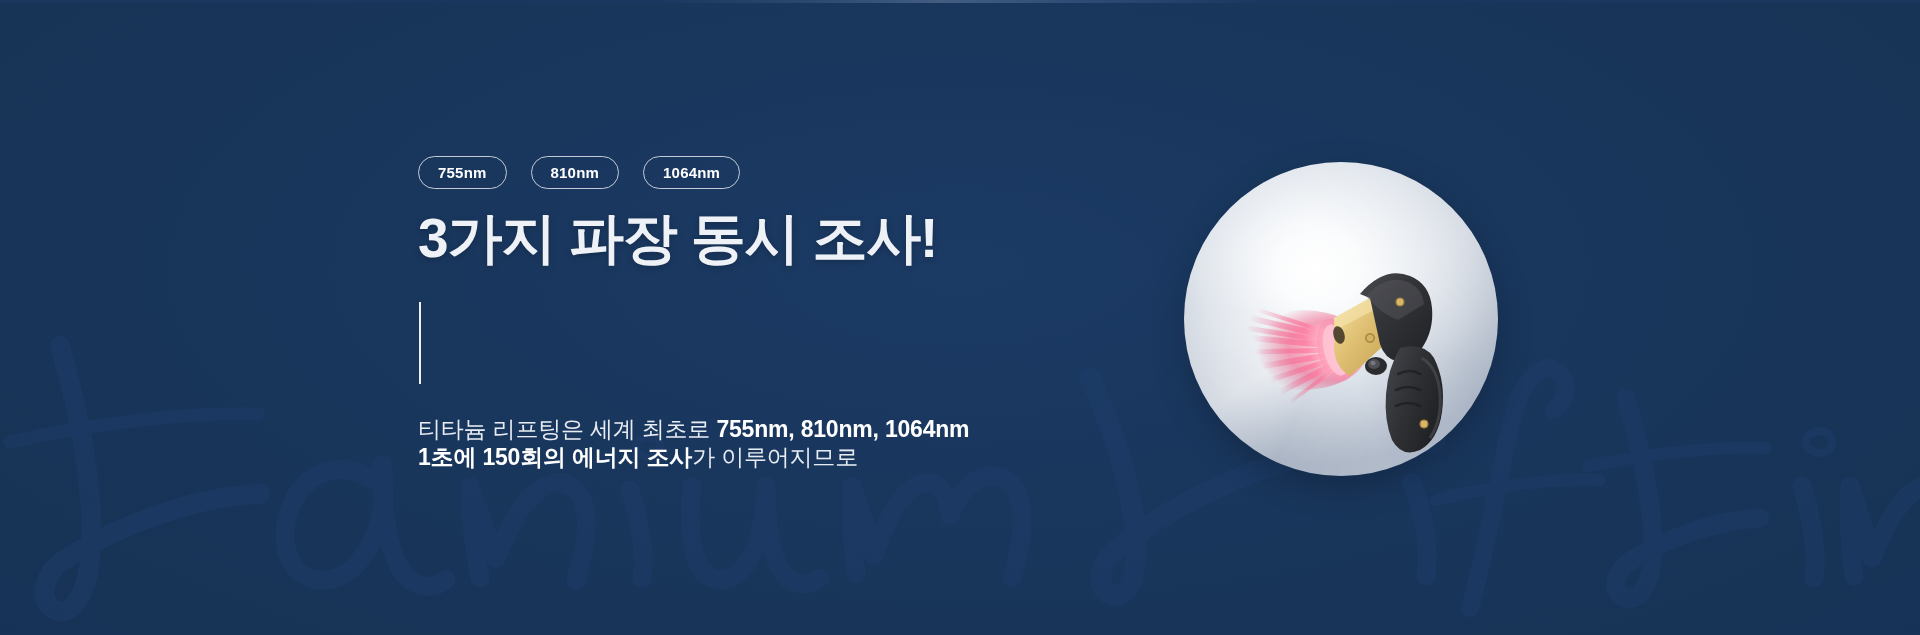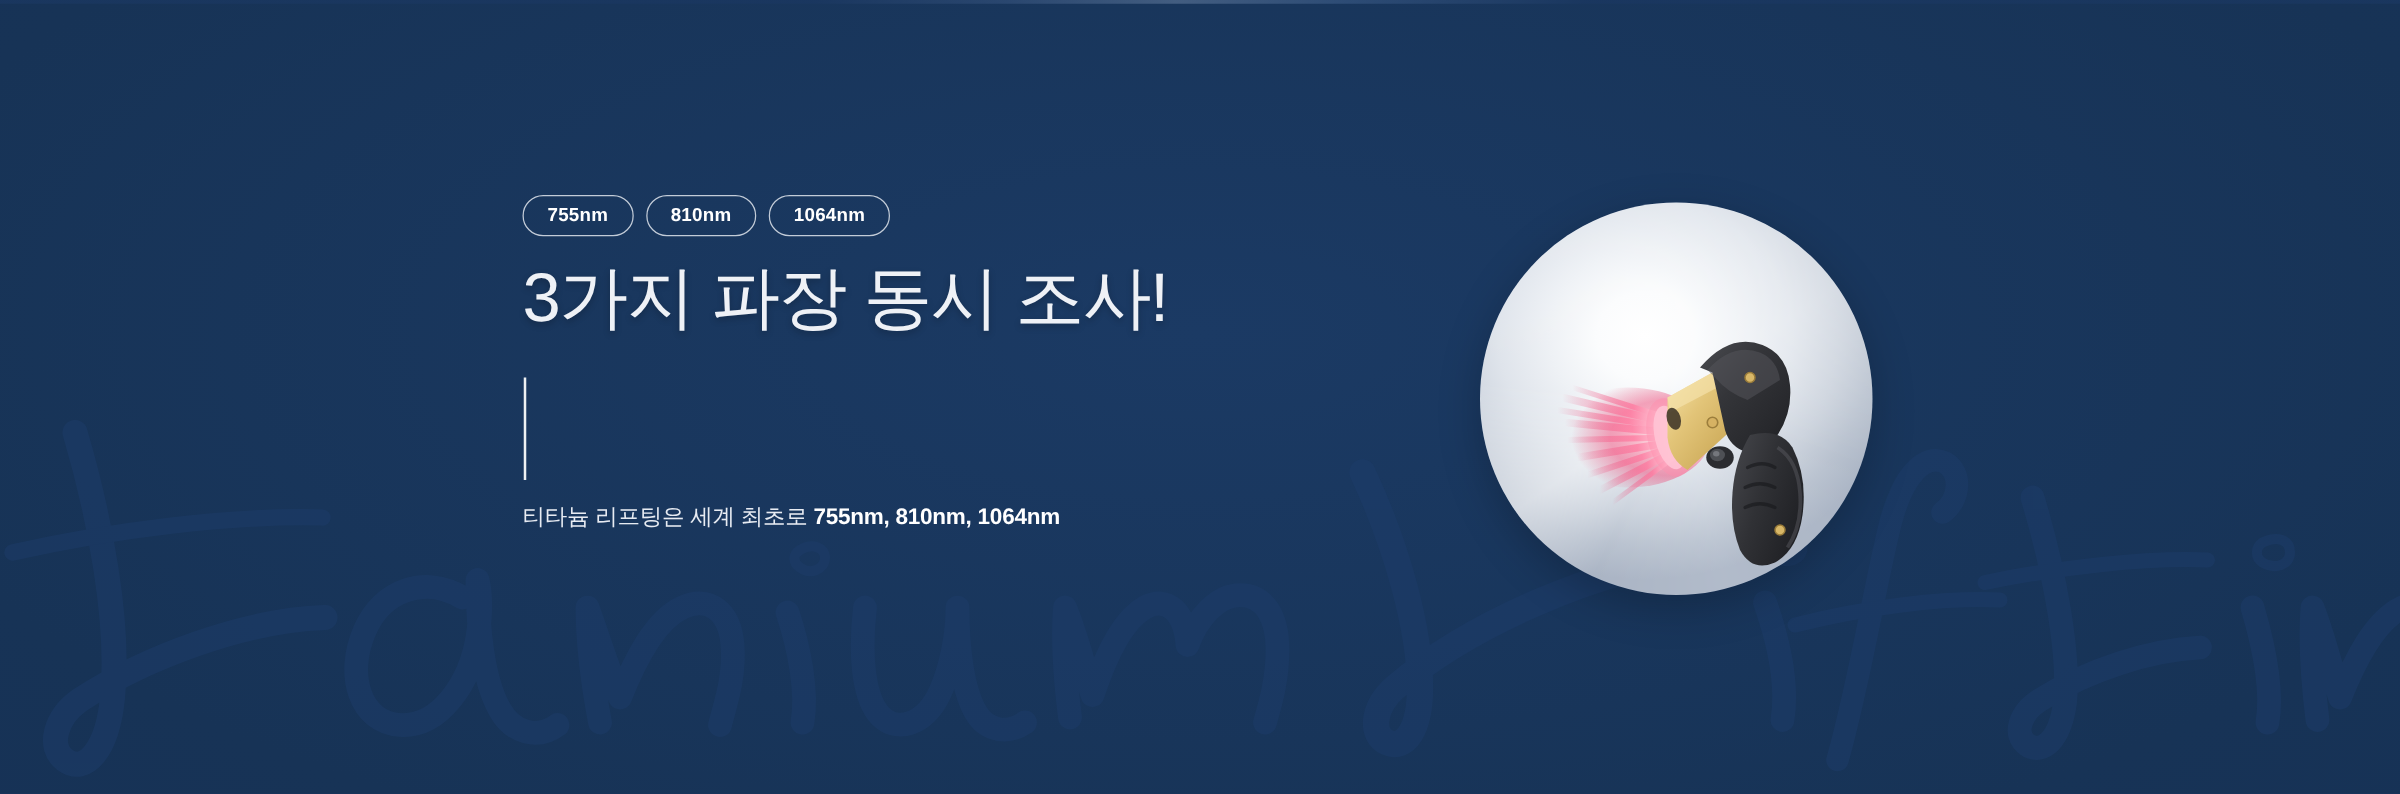--- a/index.html
+++ b/index.html
@@ -64,21 +64,21 @@
     width: 780px;
     height: 635px;
   }
 
   
   .pill-row {
     position: absolute;
     top: 156px;
     left: 0;
     display: flex;
-    gap: 10px;
+    gap: 24px;
   }
   .pill {
     display: inline-flex;
     align-items: center;
     justify-content: center;
     height: 33px;
     padding: 0 19px;
     border: 1.6px solid #c3ccd8;
     border-radius: 999px;
     color: #ffffff;
@@ -90,21 +90,21 @@
     white-space: nowrap;
   }
 
   
   .headline {
     position: absolute;
     top: 208px;
     left: 0;
     margin: 0;
     font-size: 55px;
-    font-weight: 400;
+    font-weight: 700;
     line-height: 1.12;
     letter-spacing: -1.2px;
     color: #eef1f6;
     white-space: nowrap;
     text-shadow: 0 2px 6px rgba(0,0,0,.22);
     text-align: right;
   }
 
   
   .divider {
@@ -113,24 +113,24 @@
     top: 302px;
     width: 2px;
     height: 82px;
     background: #ffffff;
     opacity: .93;
   }
 
   
   .body-copy {
     position: absolute;
-    top: 399px;
+    top: 415px;
     left: 0;
     color: #e7ebf2;
-    font-size: 18px;
+    font-size: 23px;
     line-height: 28px;
     letter-spacing: -0.2px;
     white-space: nowrap;
   }
   .body-copy .ln { display: block; }
   .body-copy b { font-weight: 700; color: #ffffff; }
 
   
   .disc-wrap {
     position: absolute;
@@ -234,20 +234,23 @@
       <span class="pill" data-interactable="true">1064nm</span>
     </div>
 
     <h1 class="headline" data-interactable="false">3가지 파장 동시 조사!</h1>
 
     <div class="divider" data-interactable="false"></div>
 
     <div class="body-copy" data-interactable="false">
       <span class="ln" data-interactable="false">
         <span data-interactable="false">티타늄 리프팅은 세계 최초로 </span><b data-interactable="false">755nm, 810nm, 1064nm</b>
+      </span>
+      <span class="ln" data-interactable="false">
+        <b data-interactable="false">1초에 150회의 에너지 조사</b><span data-interactable="false">가 이루어지므로</span>
       </span>
     </div>
   </div>
 
   <div class="disc-wrap" data-interactable="false">
     <div class="disc" data-interactable="false"></div>
 
     <div class="device" data-interactable="false">
       <svg viewBox="0 0 314 314" aria-hidden="true">
         <defs>

